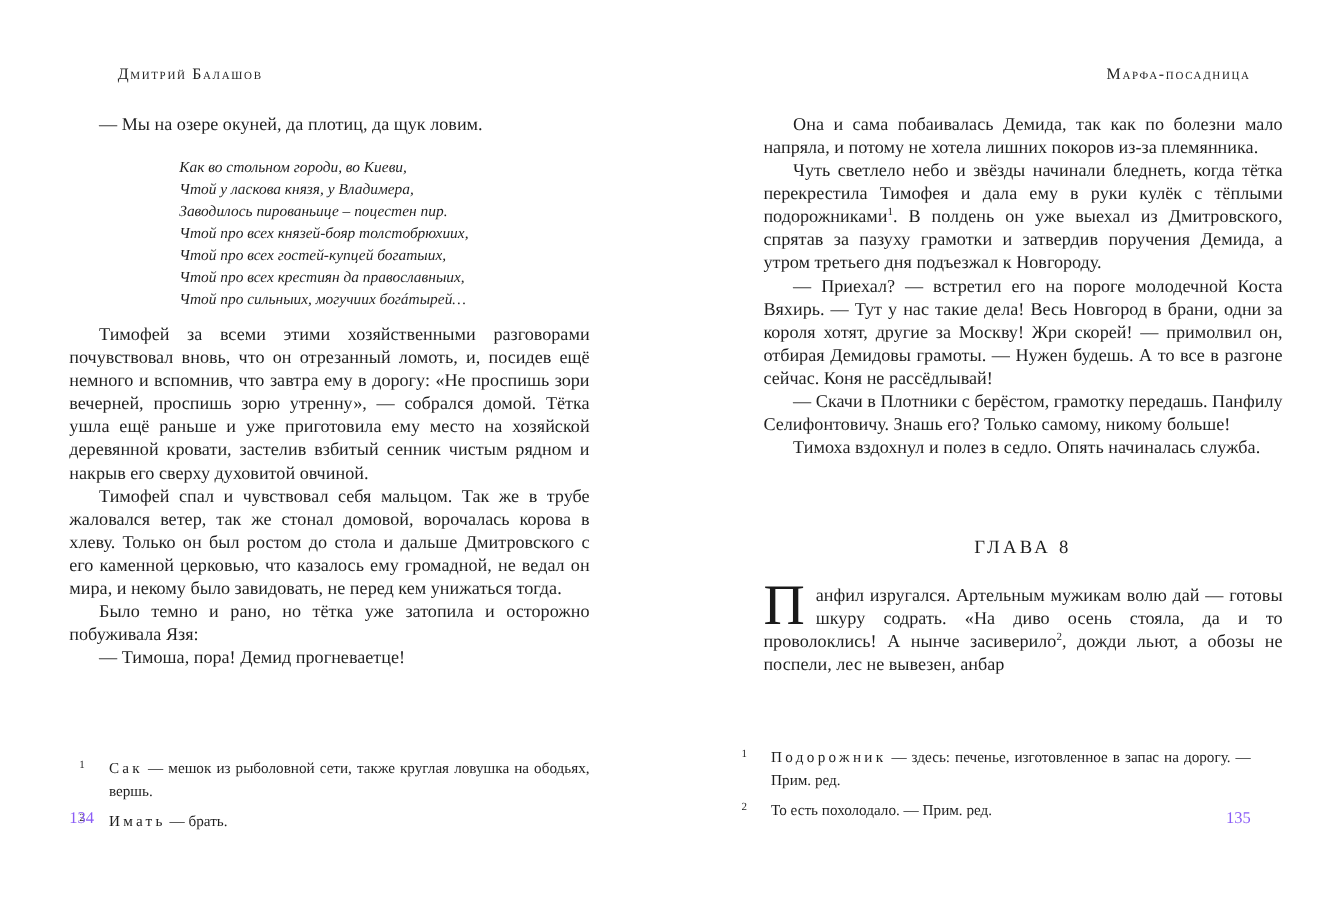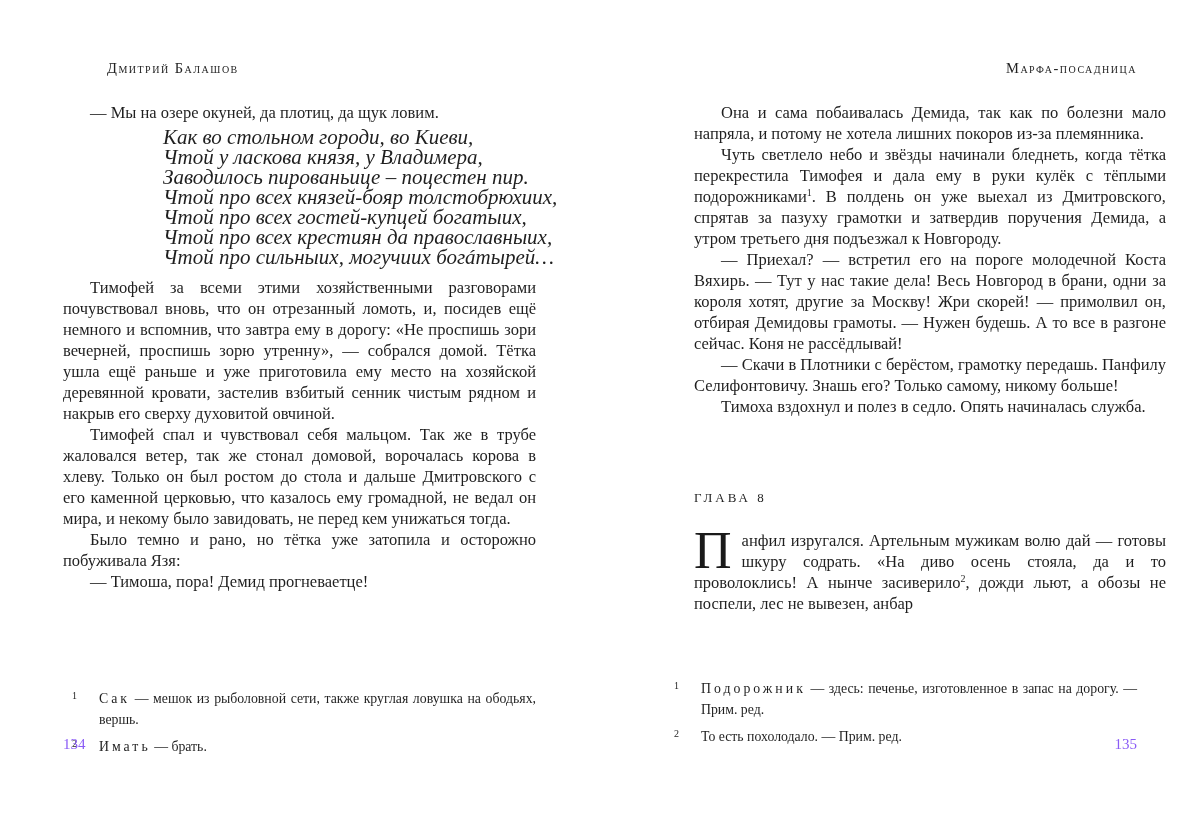--- a/index.html
+++ b/index.html
@@ -27,31 +27,31 @@
   .column{
     position:absolute;top:102px;
     font-size:16.5px;line-height:21px;
     text-align:justify;
   }
   .column.left{left:63px;width:473px;}
   .column.right{left:694px;width:472px;}
   .para{margin:0;text-indent:27px;}
   
   .verse{
-    margin:4px 0 10px 100px;
+    margin:20px 0 10px 100px;
     font-style:italic;
-    font-size:21px;line-height:20px;
+    font-size:14px;line-height:20px;
     text-align:left;
   }
   .verse-line{white-space:nowrap;}
   
   .chapter{
     margin:70px 0 22px 0;
-    font-size:13px;font-weight:normal;
-    letter-spacing:3px;
+    font-size:17px;font-weight:normal;
+    letter-spacing:3px;text-align:center;
     line-height:21px;
   }
   
   .para.dropcap-para{text-indent:0;}
   .dropcap{
     float:left;
     font-size:52px;line-height:40px;
     height:41px;
     padding:1px 10px 0 0;
     color:#1a1a1a;

